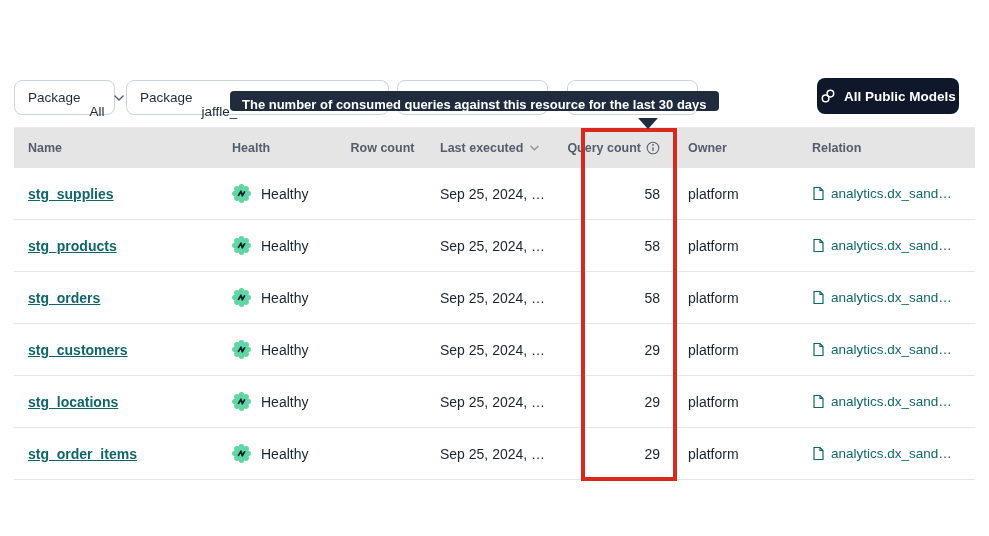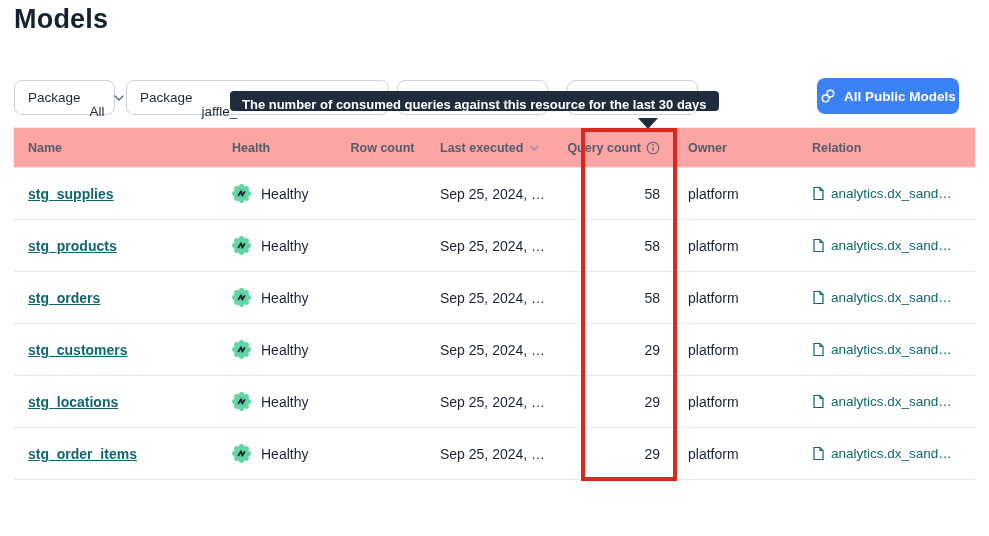--- a/index.html
+++ b/index.html
@@ -17,37 +17,37 @@
     gap:9px; padding:0 13px; font-size:13.5px; color:#1f2a37; z-index:1; }
   .chip .chip-label { color:#1f2a37; }
   .chip .chip-value { color:#1f2a37;margin-top:28px; }
   .chip-status { left:14px; width:101px; }
   .chip-package { left:126px; width:263px; }
   .chip-3 { left:397px; width:151px; }
   .chip-4 { left:567px; width:131px; justify-content:flex-end; }
 
   
   .btn-public { position:absolute; left:817px; top:78px; width:142px; height:36px;
-    background:#3b82f6; border:none; border-radius:8px; color:#fff; font-weight:700;
+    background:#0f172a; border:none; border-radius:8px; color:#fff; font-weight:700;
     font-size:13.5px; display:flex; align-items:center; justify-content:center; gap:8px;
     cursor:pointer; font-family:"Liberation Sans", sans-serif; }
 
   
   .tooltip { position:absolute; left:230px; top:91px; height:20px; line-height:28px;
     background:#202c3e; color:#fff; font-size:13px; font-weight:700; border-radius:4px;
     padding:0 12px; white-space:nowrap; z-index:10; }
   .tooltip-caret { position:absolute; left:638px; top:118px; width:0; height:0;
     border-left:10px solid transparent; border-right:10px solid transparent;
     border-top:11px solid #202c3e; z-index:10; }
 
   
   .table { position:absolute; left:14px; top:127px; width:961px; }
   .tr { display:grid; grid-template-columns:204px 131px 77px 140px 106px 128px 1fr;
     align-items:center; border-bottom:1px solid #e3e6ea; }
-  .thead { height:41px; background:#fca5a5; border-top:1px solid #e7eaee;
+  .thead { height:41px; background:#e5e5e5; border-top:1px solid #e7eaee;
     font-size:12.5px; font-weight:700; color:#535d6b; }
   .row { height:52px; font-size:14px; }
   .td, .th { overflow:hidden; white-space:nowrap; }
   .c-name { padding-left:14px; }
   .c-health { padding-left:14px; display:flex; align-items:center; gap:10px; }
   .c-rowcount { text-align:center; padding-right:10px; }
   .c-last { padding-left:14px; display:flex; align-items:center; gap:7px; }
   .c-query { text-align:right; padding-right:12px; display:block; }
   .th.c-query { display:flex; justify-content:flex-end; gap:5px; }
   .c-owner { padding-left:16px; }
@@ -60,21 +60,20 @@
 
   
   .highlight-box { position:absolute; left:581px; top:128px; width:96px; height:353px;
     border:4px solid #d9281e; z-index:5; pointer-events:none; }
 </style>
 </head>
 <body>
 
 <div class="stage">
 
-  <div class="page-title">Models</div>
 
   <div class="chip chip-status">
     <span class="chip-label">Package</span>
     <span class="chip-value">All</span>
     <span class="icon">
       <svg width="10" height="6" viewBox="0 0 10 6" fill="none" stroke="#5c6470" stroke-width="1.4" stroke-linecap="round">
           <polyline points="1,1 5,5 9,1"></polyline>
         </svg>
     </span>
   </div>

